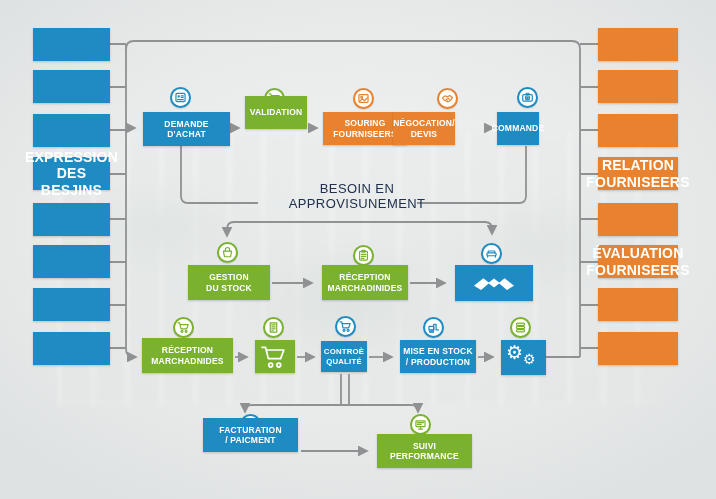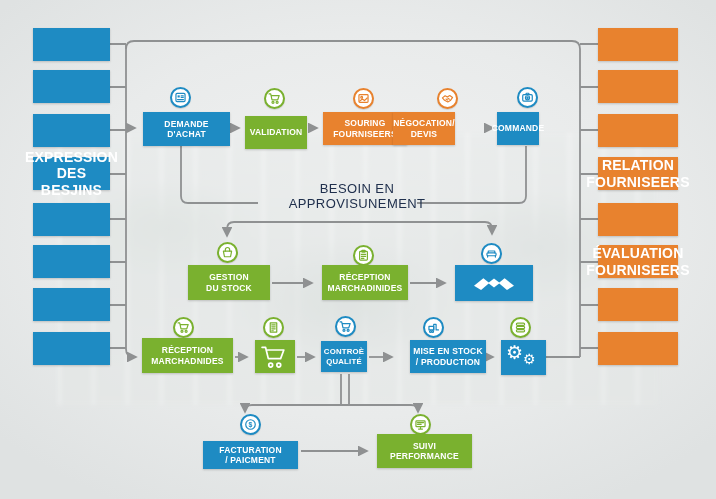--- a/index.html
+++ b/index.html
@@ -152,21 +152,21 @@
   <span class="badge blue" style="left:517px;top:87px">
       <svg viewBox="0 0 12 12" width="13" height="13" fill="none" stroke="currentColor" stroke-width="1.1" stroke-linecap="round" stroke-linejoin="round">
         <rect x="1.6" y="3.3" width="8.8" height="6.1" rx="1"></rect>
         <path d="M4.2,3.3l0.8-1.2h2l0.8,1.2"></path>
         <circle cx="6" cy="6.3" r="1.9"></circle>
         <circle cx="6" cy="6.3" r="0.6"></circle>
       </svg>
     </span>
   <div class="box blue" style="left:143px;top:112px;width:87px;height:34px">DEMANDE
 D'ACHAT</div>
-  <div class="box green" style="left:245px;top:116px;width:62px;height:33px">VALIDATION</div>
+  <div class="box green" style="left:245px;top:96px;width:62px;height:33px">VALIDATION</div>
   <div class="box orange" style="left:323px;top:112px;width:84px;height:33px">SOURING
 FOURNISEERS</div>
   <div class="box orange" style="left:393px;top:112px;width:62px;height:33px">NÉGOCATION/
 DEVIS</div>
   <div class="box blue" style="left:497px;top:112px;width:42px;height:33px">COMMANDE</div>
 
   <span class="badge green" style="left:217px;top:242px">
       <svg viewBox="0 0 12 12" width="13" height="13" fill="none" stroke="currentColor" stroke-width="1.1" stroke-linecap="round" stroke-linejoin="round">
         <path d="M2.2,4.8h7.6l-1,5.1H3.2z"></path>
         <path d="M4,4.8V3.4a2,2 0 0 1 4,0v1.4"></path>
@@ -243,38 +243,38 @@
     <span class="graphic">
       <svg viewBox="0 0 26 24" width="28" height="26" fill="none" stroke="#ffffff" stroke-width="1.6" stroke-linecap="round" stroke-linejoin="round">
         <path d="M1,3 h3.2 l2.6,10.5 h11.4 l3-8 H6"></path>
         <circle cx="9" cy="19.5" r="1.8"></circle>
         <circle cx="16.5" cy="19.5" r="1.8"></circle>
       </svg>
     </span>
   </div>
   <div class="box blue xs" style="left:321px;top:341px;width:46px;height:31px">CONTROÈ
 QUALITÉ</div>
-  <div class="box blue" style="left:410px;top:340px;width:76px;height:33px">MISE EN STOCK
+  <div class="box blue" style="left:400px;top:340px;width:76px;height:33px">MISE EN STOCK
 / PRODUCTION</div>
   <div class="box blue" style="left:501px;top:340px;width:45px;height:35px">
     <span class="gear-a">⚙</span>
     <span class="gear-b">⚙</span>
   </div>
 
   <span class="badge blue" style="left:240px;top:414px">
       <svg viewBox="0 0 12 12" width="13" height="13" fill="none" stroke="currentColor" stroke-width="1.1" stroke-linecap="round" stroke-linejoin="round">
         <circle cx="6" cy="6" r="4.4"></circle>
         <text x="6" y="8.2" text-anchor="middle" font-size="6.4" font-weight="bold" font-family="Liberation Sans, sans-serif" fill="currentColor" stroke="none">$</text>
       </svg>
     </span>
   <span class="badge green" style="left:410px;top:414px">
       <svg viewBox="0 0 12 12" width="13" height="13" fill="none" stroke="currentColor" stroke-width="1.1" stroke-linecap="round" stroke-linejoin="round">
         <rect x="1.8" y="2.6" width="8.4" height="5.4" rx="0.6"></rect>
         <path d="M3.2,4.2h5.6M3.2,5.8h3.4"></path>
         <path d="M6,8v1.3M4.2,10.2h3.6"></path>
       </svg>
     </span>
-  <div class="box blue" style="left:203px;top:441px;width:95px;height:28px">FACTURATION
+  <div class="box blue" style="left:203px;top:418px;width:95px;height:34px">FACTURATION
 / PAICMENT</div>
   <div class="box green" style="left:377px;top:434px;width:95px;height:34px">SUIVI
 PERFORMANCE</div>
 
 </div>
 
 </body></html>

